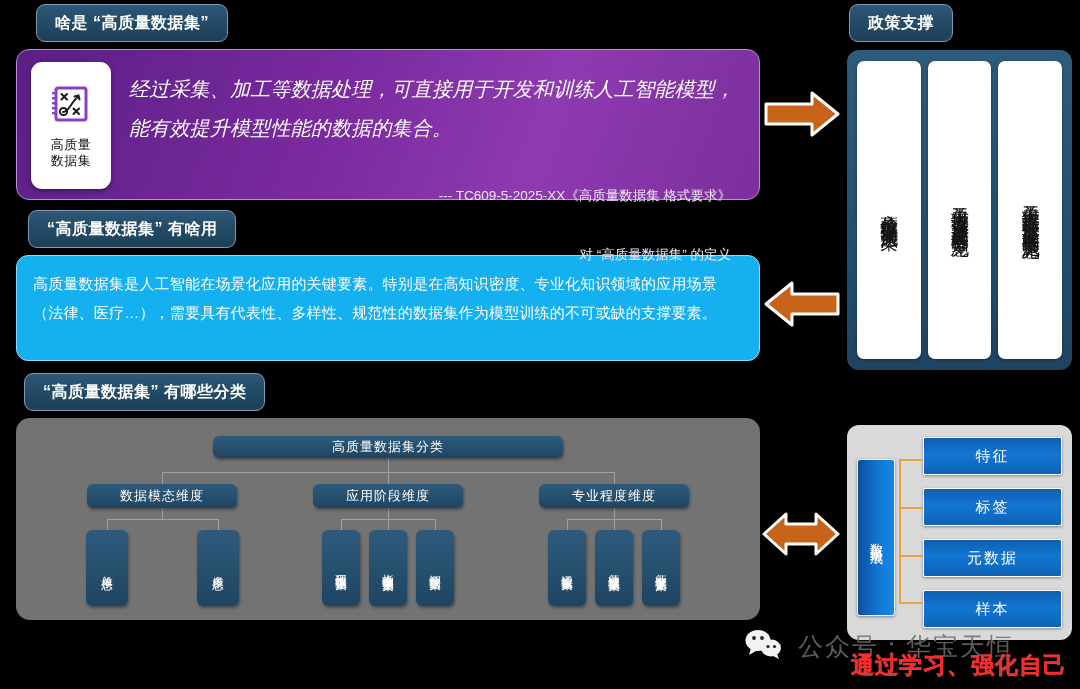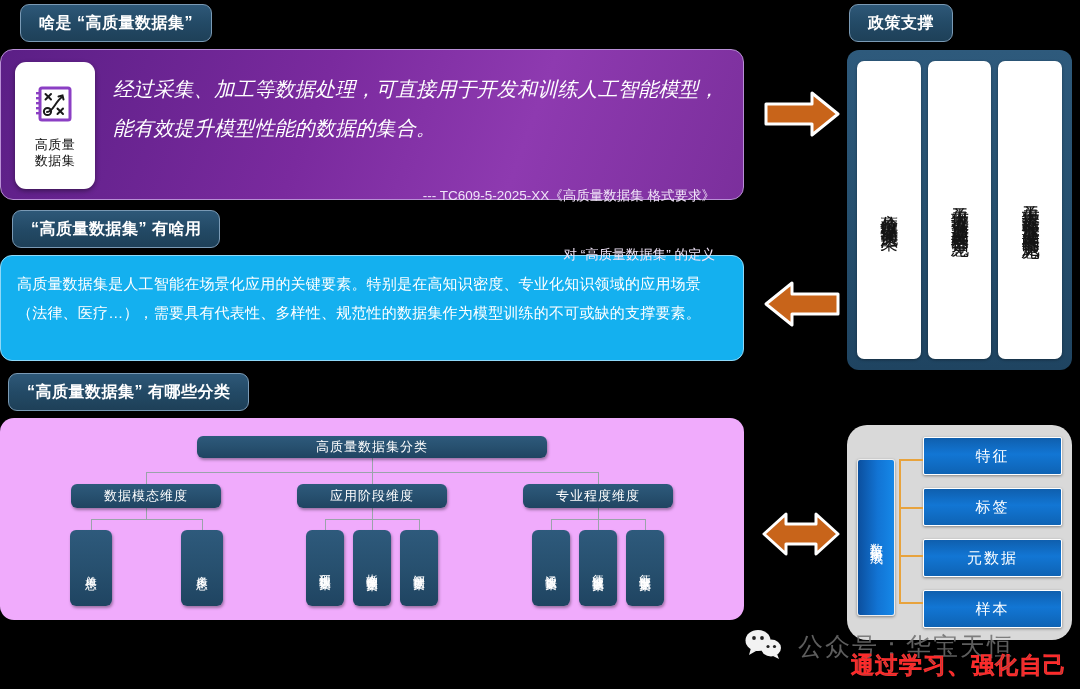--- a/index.html
+++ b/index.html
@@ -27,21 +27,21 @@
     letter-spacing: .5px;
     box-shadow: 0 2px 4px rgba(0,0,0,.55);
     padding: 0 18px;
     height: 38px;
     white-space: nowrap;
   }
 
   
   #left-column {
     position: absolute;
-    left: 0;
+    left: 16px;
     top: 4px;
     width: 748px;
   }
 
   
   #definition-header { margin-left: 20px; }
 
   #definition-card {
     position: relative;
     margin-top: 7px;
@@ -125,21 +125,21 @@
   }
 
   
   #taxonomy-header { margin-left: 8px; margin-top: 12px; }
 
   #taxonomy-card {
     margin-top: 7px;
     width: 744px;
     height: 202px;
     border-radius: 14px;
-    background: #f0abfc;
+    background: #737373;
     box-shadow: 0 3px 7px rgba(0,0,0,.5);
     position: relative;
     overflow: hidden;
   }
 
   .tnode {
     position: absolute;
     background: linear-gradient(180deg, #2e5a7c 0%, #27506f 50%, #1f4461 100%);
     border-radius: 6px;
     box-shadow: 1px 2px 3px rgba(0,0,0,.35);
@@ -208,21 +208,21 @@
     font-weight: 500;
   }
 
   
   #composition-card {
     position: absolute;
     left: 847px;
     top: 425px;
     width: 225px;
     height: 215px;
-    border-radius: 20px;
+    border-radius: 12px;
     background: #d9d9d9;
     box-shadow: 0 3px 6px rgba(0,0,0,.55);
     padding: 10px;
     display: flex;
     gap: 0;
   }
   #composition-root {
     width: 38px;
     margin: 24px 0 14px 0;
     background: linear-gradient(90deg, #0b4f9e 0%, #1274d4 55%, #1588e8 100%);

